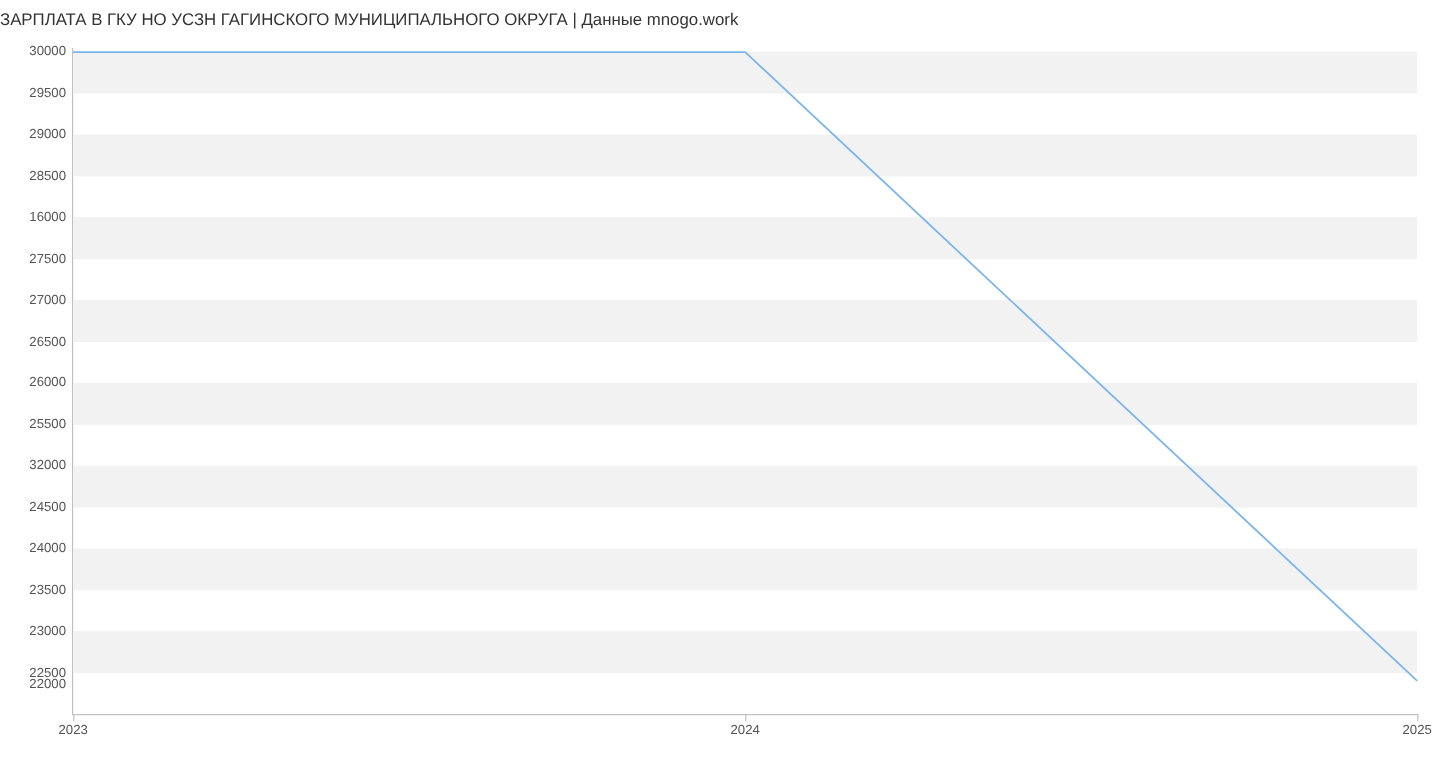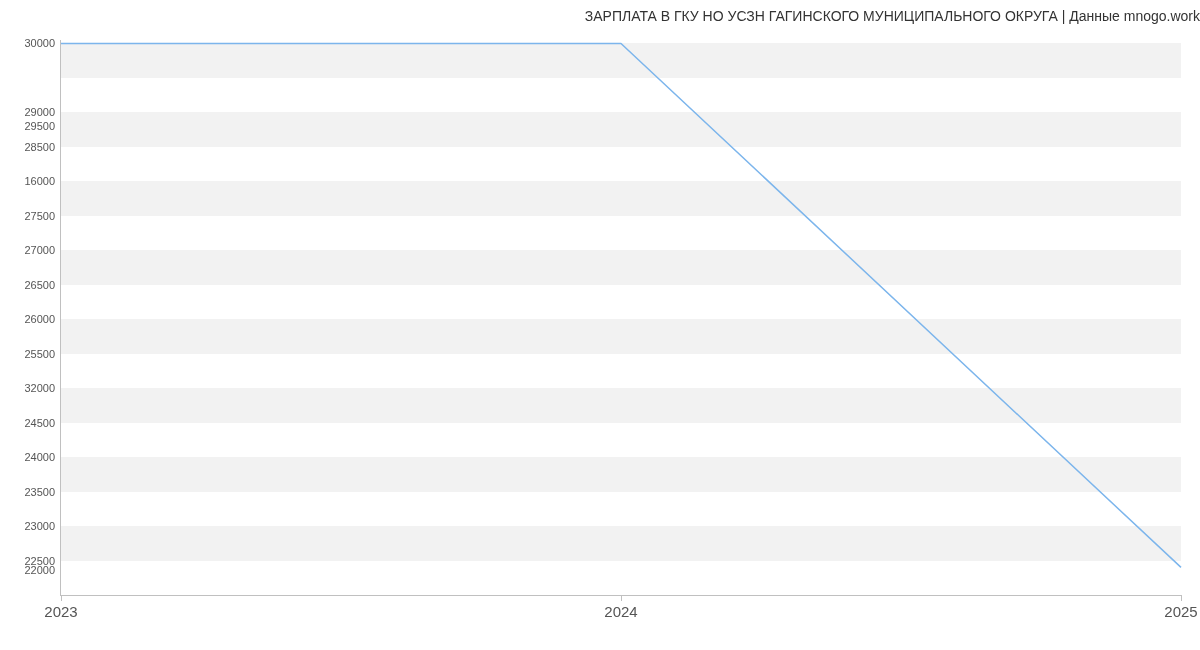--- a/index.html
+++ b/index.html
@@ -15,21 +15,21 @@
   .chart-wrap {
     position: relative;
     width: 1200px;
     height: 650px;
   }
   .title {
     position: absolute;
     top: 8px;
     left: 0;
     width: 100%;
-    text-align: right;
+    text-align: left;
     font-size: 14px;
     color: #333333;
   }
   .plot {
     position: absolute;
     left: 60px;
     top: 40px;
     width: 1120px;
     height: 555px;
     border-left: 1px solid #c0c0c0;
@@ -56,21 +56,21 @@
     bottom: -6px;
     width: 1px;
     height: 6px;
     background: #c0c0c0;
   }
   .xaxis-label {
     position: absolute;
     top: 100%;
     transform: translateX(-50%);
     padding-top: 8px;
-    font-size: 15px;
+    font-size: 11px;
     color: #555;
     white-space: nowrap;
   }
   svg.line {
     position: absolute;
     left: 0;
     top: 0;
     overflow: visible;
   }
 </style>
@@ -96,21 +96,21 @@
       <div class="yaxis-label" style="top: 382.64px;">24500</div>
       <div class="yaxis-label" style="top: 348.168px;">32000</div>
       <div class="yaxis-label" style="top: 313.696px;">25500</div>
       <div class="yaxis-label" style="top: 279.224px;">26000</div>
       <div class="yaxis-label" style="top: 244.752px; text-align: center;">26500</div>
       <div class="yaxis-label" style="top: 210.28px;">27000</div>
       <div class="yaxis-label" style="top: 175.807px;">27500</div>
       <div class="yaxis-label" style="top: 141.335px;">16000</div>
       <div class="yaxis-label" style="top: 106.863px;">28500</div>
       <div class="yaxis-label" style="top: 72.3913px;">29000</div>
-      <div class="yaxis-label" style="top: 37.9193px; margin-top: 48px;">29500</div>
+      <div class="yaxis-label" style="top: 37.9193px;">29500</div>
       <div class="yaxis-label" style="top: 3.4472px; margin-left: 36px;">30000</div>
       <div class="xaxis-tick" style="left: 0px;"></div>
       <div class="xaxis-label" style="left: 0px;">2023</div>
       <div class="xaxis-tick" style="left: 560px;"></div>
       <div class="xaxis-label" style="left: 560px;">2024</div>
       <div class="xaxis-tick" style="left: 1120px;"></div>
       <div class="xaxis-label" style="left: 1120px;">2025</div>
       <svg class="line" width="1120" height="555">
         <path d="M0,3.4472049689441064 L560,3.4472049689441064 L1120,527.4223602484471" fill="none" stroke="#7cb5ec" stroke-width="1.5" stroke-linejoin="round"></path>
       </svg>

